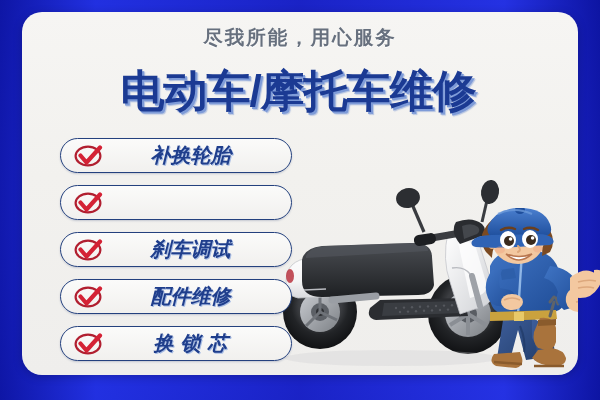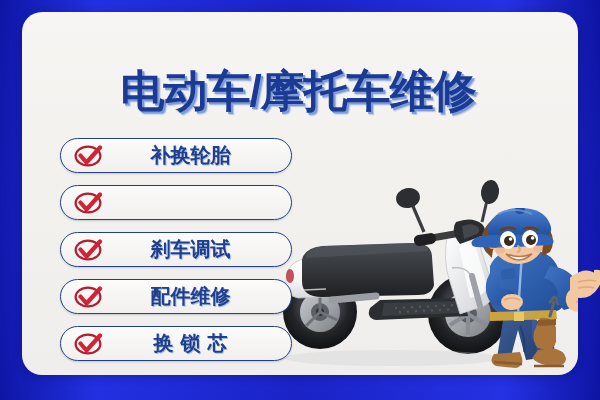--- a/index.html
+++ b/index.html
@@ -40,21 +40,21 @@
     text-shadow:2px 2px 0 #7e9bd8, 3px 3px 1px rgba(120,150,210,.5);
     white-space:nowrap;
   }
 
   .list{position:absolute;left:38px;top:126px;width:232px;}
   .pill{
     position:relative;height:33px;margin-bottom:12px;
     border:1.6px solid #24417e;border-radius:18px;
     background:linear-gradient(180deg,#fbfbfa 0%,#f1f0ee 100%);
     box-shadow:0 1px 2px rgba(40,60,110,.22);
-    display:flex;align-items:center;
+    display:flex;align-items:center;font-style:italic;
   }
   .chk{
     position:relative;width:30px;height:22px;margin-left:13px;flex:0 0 auto;
   }
   .chk svg{display:block;}
   .pill-label{
     flex:1;text-align:center;padding-right:14px;
     font-size:20px;font-weight:700;color:#1f3e8c;
     text-shadow:1px 1px 0 #a8bde4;
     white-space:nowrap;
@@ -66,20 +66,21 @@
   
   .mechanic{position:absolute;left:432px;top:196px;width:160px;height:180px;}
 </style>
 </head>
 <body>
 
 <div id="poster">
   <div id="card">
     <div id="clip">
 
+      <div class="tagline">尽我所能，用心服务</div>
       <div class="title">电动车/摩托车维修</div>
 
       <div class="scooter">
         <svg width="250" height="200" viewBox="0 0 250 200">
           <defs>
             <linearGradient id="bodyG" x1="0" y1="0" x2="0" y2="1">
               <stop offset="0" stop-color="#ffffff"></stop>
               <stop offset="0.62" stop-color="#f4f4f5"></stop>
               <stop offset="1" stop-color="#d9dadd"></stop>
             </linearGradient>

